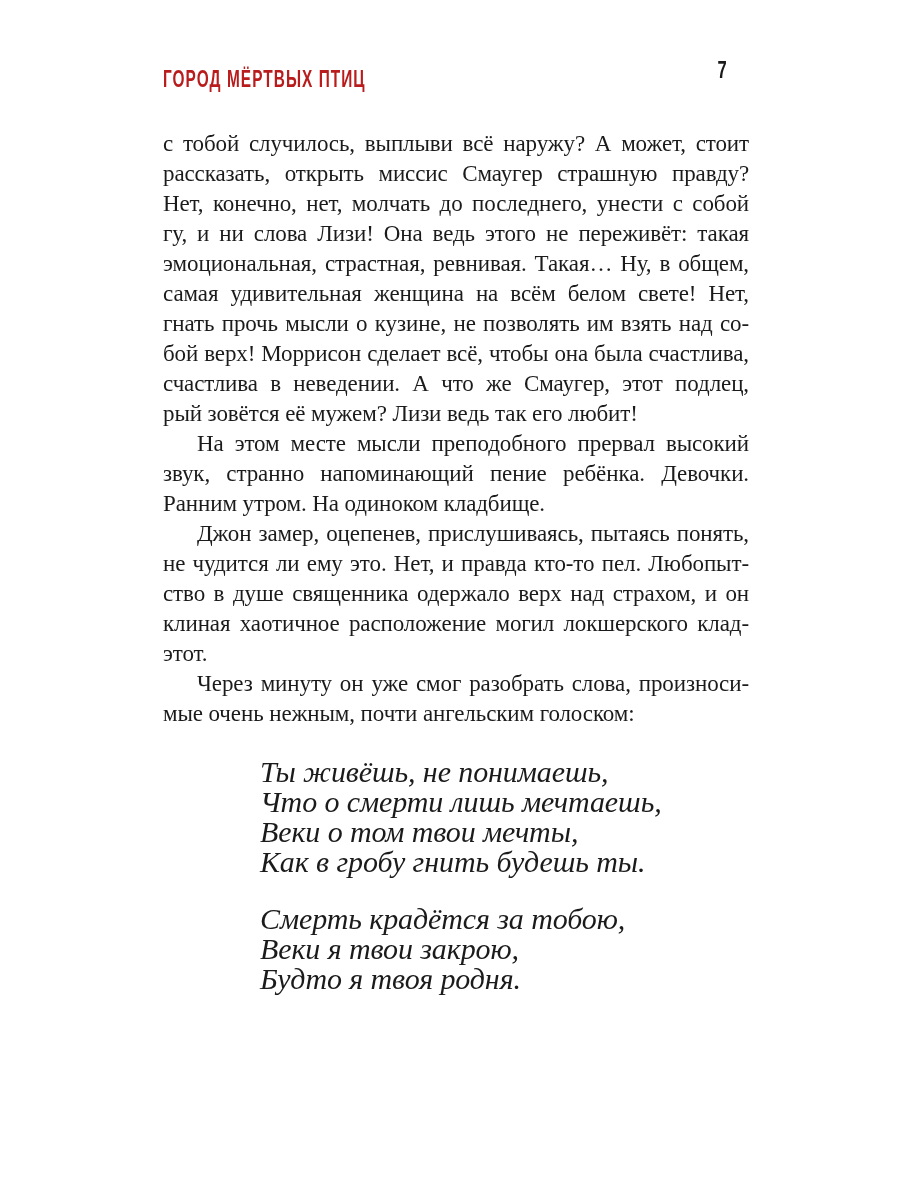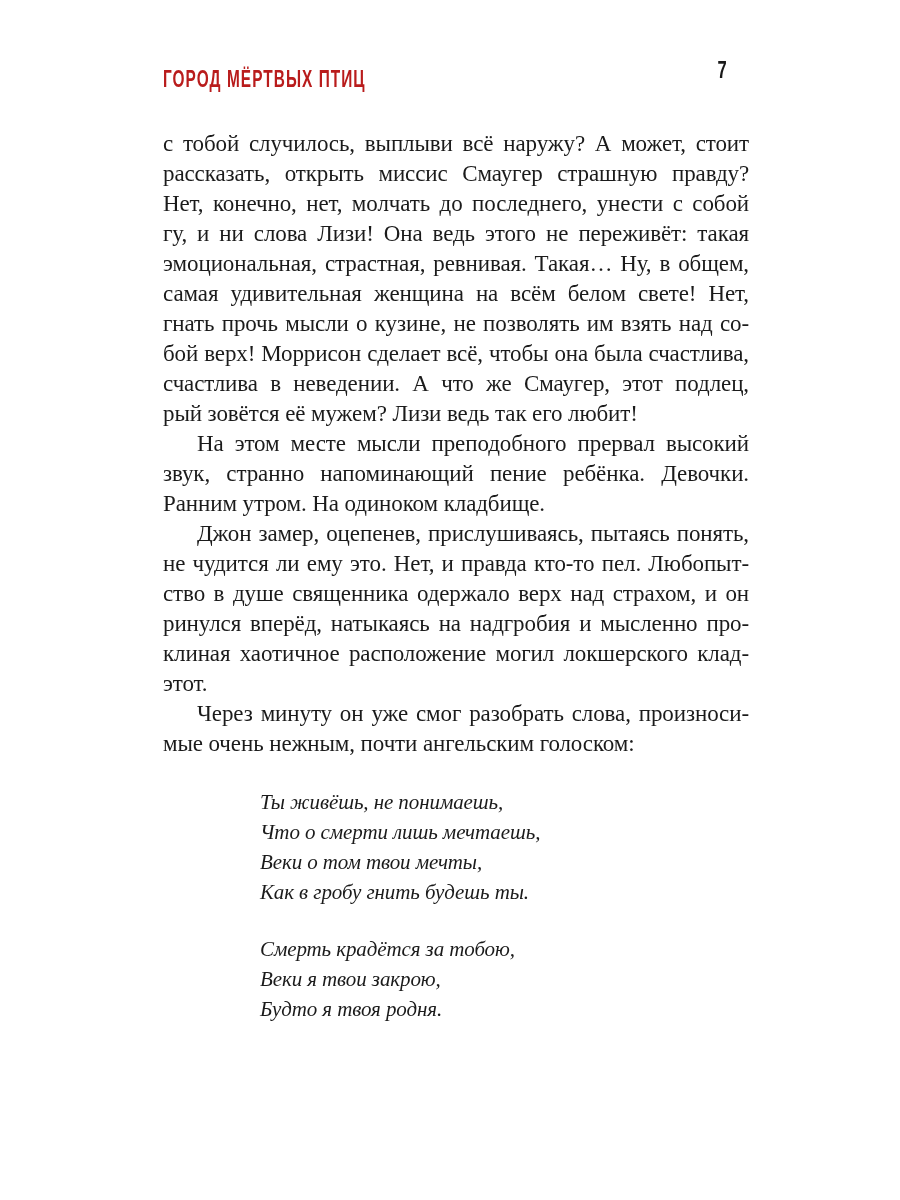--- a/index.html
+++ b/index.html
@@ -75,21 +75,21 @@
     text-align-last: left;
     -moz-text-align-last: left;
   }
   .text-line.first-indent { text-indent: 34px; }
 
   
   .poem {
     margin-top: 28px;
     margin-left: 97px;
     font-style: italic;
-    font-size: 21px;
+    font-size: 30px;
     line-height: 30px;
     color: #1b1b1b;
   }
   .stanza { margin: 0; }
   .stanza + .stanza { margin-top: 27px; }
   .poem-line {
     text-align: left;
     height: 30px;
   }
 </style>
@@ -120,21 +120,20 @@
         </div>
         <div class="paragraph">
           <div class="text-line first-indent">На этом месте мысли преподобного прервал высокий</div>
           <div class="text-line">звук, странно напоминающий пение ребёнка. Девочки.</div>
           <div class="text-line last">Ранним утром. На одиноком кладбище.</div>
         </div>
         <div class="paragraph">
           <div class="text-line first-indent">Джон замер, оцепенев, прислушиваясь, пытаясь понять,</div>
           <div class="text-line">не чудится ли ему это. Нет, и правда кто-то пел. Любопыт-</div>
           <div class="text-line">ство в душе священника одержало верх над страхом, и он</div>
-          <div class="text-line">ринулся вперёд, натыкаясь на надгробия и мысленно про-</div>
           <div class="text-line">клиная хаотичное расположение могил локшерского клад-</div>
           <div class="text-line last">этот.</div>
         </div>
         <div class="paragraph">
           <div class="text-line first-indent">Через минуту он уже смог разобрать слова, произноси-</div>
           <div class="text-line last">мые очень нежным, почти ангельским голоском:</div>
         </div>
       </div>
     <div class="poem" id="poem">
         <div class="stanza">

